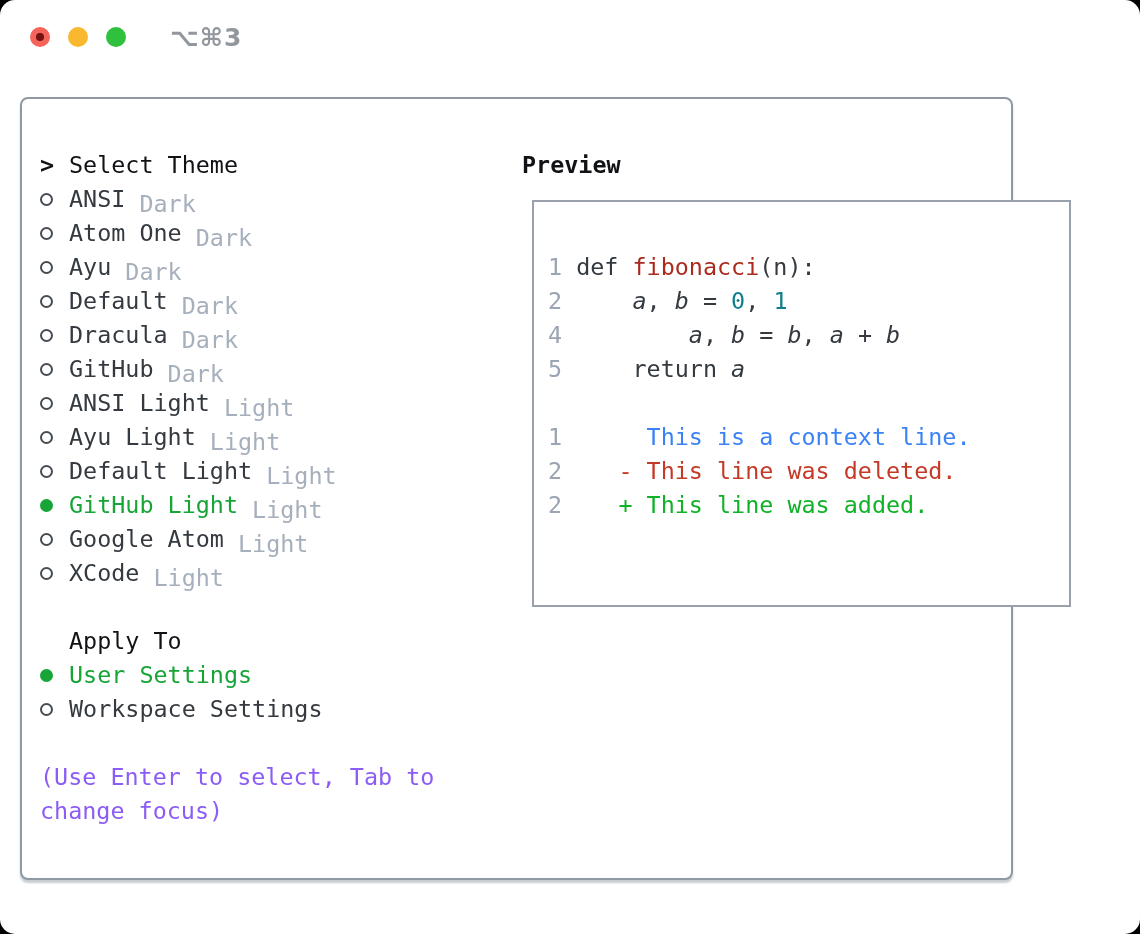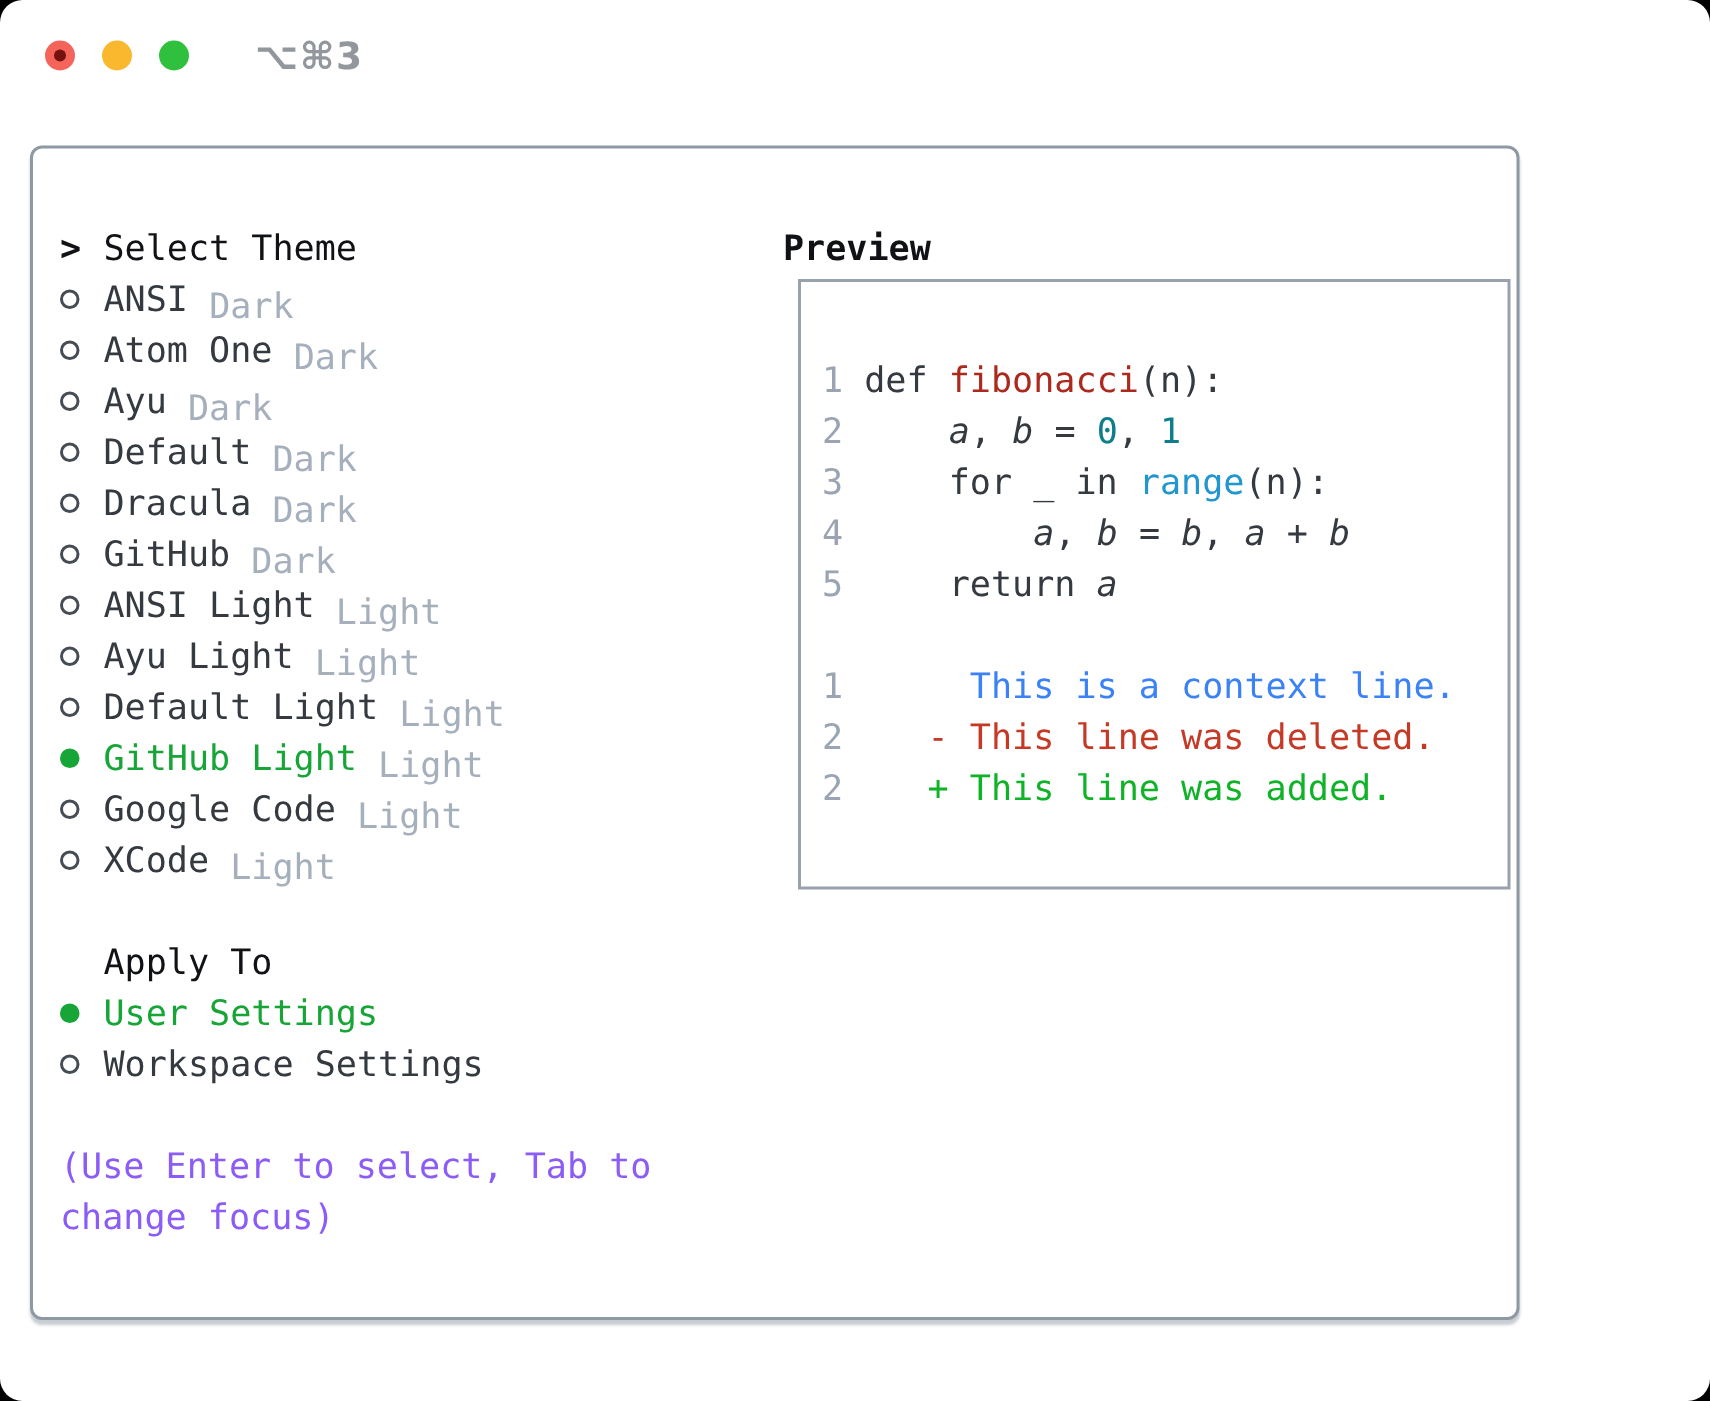--- a/index.html
+++ b/index.html
@@ -28,21 +28,21 @@
   .cursor{font-weight:bold;color:#101215;}
   .hdr{font-weight:normal;color:#101215;}
   .tname{color:#343a40;}
   .tname.sel{color:#17a537;}
   .ttag{color:#a6afbc;margin-left:1ch;margin-top:10px;}
   .spacer{height:34px;}
   .hint{color:#8b5cf6;width:420px;white-space:normal;}
 
   
   .preview-title{height:34px;line-height:34px;font-weight:bold;color:#101215;}
-  .preview-box{margin-top:4px;margin-left:10px;width:475px;height:407px;box-sizing:border-box;
+  .preview-box{margin-top:18px;margin-left:10px;width:539px;height:407px;box-sizing:border-box;
                border:2px solid #98a1ac;padding:48px 0 0 14px;background:#fff;}
   .code-row{height:34px;line-height:34px;white-space:pre;}
   .lnum{display:inline-block;width:2ch;color:#9aa4b2;}
   .seg-plain{color:#343a40;}
   .seg-func{color:#ab2a1d;}
   .seg-var{color:#343a40;font-style:italic;}
   .seg-num{color:#0d7e8a;}
   .seg-call{color:#2196cf;}
   .seg-context{color:#3b82f6;}
   .seg-deleted{color:#c53927;}
@@ -74,21 +74,21 @@
           <div class="row"><span class="mark"><span class="circle"></span></span><span class="tname">ANSI</span><span class="ttag">Dark</span></div>
           <div class="row"><span class="mark"><span class="circle"></span></span><span class="tname">Atom One</span><span class="ttag">Dark</span></div>
           <div class="row"><span class="mark"><span class="circle"></span></span><span class="tname">Ayu</span><span class="ttag">Dark</span></div>
           <div class="row"><span class="mark"><span class="circle"></span></span><span class="tname">Default</span><span class="ttag">Dark</span></div>
           <div class="row"><span class="mark"><span class="circle"></span></span><span class="tname">Dracula</span><span class="ttag">Dark</span></div>
           <div class="row"><span class="mark"><span class="circle"></span></span><span class="tname">GitHub</span><span class="ttag">Dark</span></div>
           <div class="row"><span class="mark"><span class="circle"></span></span><span class="tname">ANSI Light</span><span class="ttag">Light</span></div>
           <div class="row"><span class="mark"><span class="circle"></span></span><span class="tname">Ayu Light</span><span class="ttag">Light</span></div>
           <div class="row"><span class="mark"><span class="circle"></span></span><span class="tname">Default Light</span><span class="ttag">Light</span></div>
           <div class="row"><span class="mark"><span class="circle sel"></span></span><span class="tname sel">GitHub Light</span><span class="ttag">Light</span></div>
-          <div class="row"><span class="mark"><span class="circle"></span></span><span class="tname">Google Code</span><span class="ttag">Light</span></div>
+          <div class="row"><span class="mark"><span class="circle"></span></span><span class="tname">Google Atom</span><span class="ttag">Light</span></div>
           <div class="row"><span class="mark"><span class="circle"></span></span><span class="tname">XCode</span><span class="ttag">Light</span></div>
         </div>
 
       <div class="spacer"></div>
 
       <div class="row">
         <span class="mark"></span>
         <span class="hdr">Apply To</span>
       </div>
       <div id="apply-list">
@@ -100,21 +100,20 @@
 
       <div class="hint">(Use Enter to select, Tab to change focus)</div>
     </div>
 
     <div class="right-col">
       <div class="preview-title">Preview</div>
       <div class="preview-box">
         <div id="code-block">
             <div class="code-row"><span class="lnum">1</span><span class="seg-plain">def </span><span class="seg-func">fibonacci</span><span class="seg-plain">(n):</span></div>
             <div class="code-row"><span class="lnum">2</span><span class="seg-plain">    </span><span class="seg-var">a</span><span class="seg-plain">, </span><span class="seg-var">b</span><span class="seg-plain"> = </span><span class="seg-num">0</span><span class="seg-plain">, </span><span class="seg-num">1</span></div>
-            <div class="code-row"><span class="lnum">3</span><span class="seg-plain">    for _ in </span><span class="seg-call">range</span><span class="seg-plain">(n):</span></div>
             <div class="code-row"><span class="lnum">4</span><span class="seg-plain">        </span><span class="seg-var">a</span><span class="seg-plain">, </span><span class="seg-var">b</span><span class="seg-plain"> = </span><span class="seg-var">b</span><span class="seg-plain">, </span><span class="seg-var">a</span><span class="seg-plain"> + </span><span class="seg-var">b</span></div>
             <div class="code-row"><span class="lnum">5</span><span class="seg-plain">    return </span><span class="seg-var">a</span></div>
           </div>
         <div class="spacer"></div>
         <div id="diff-block">
             <div class="code-row"><span class="lnum">1</span><span class="seg-context">     This is a context line.</span></div>
             <div class="code-row"><span class="lnum">2</span><span class="seg-plain">   </span><span class="seg-deleted">- This line was deleted.</span></div>
             <div class="code-row"><span class="lnum">2</span><span class="seg-plain">   </span><span class="seg-added">+ This line was added.</span></div>
           </div>
       </div>

